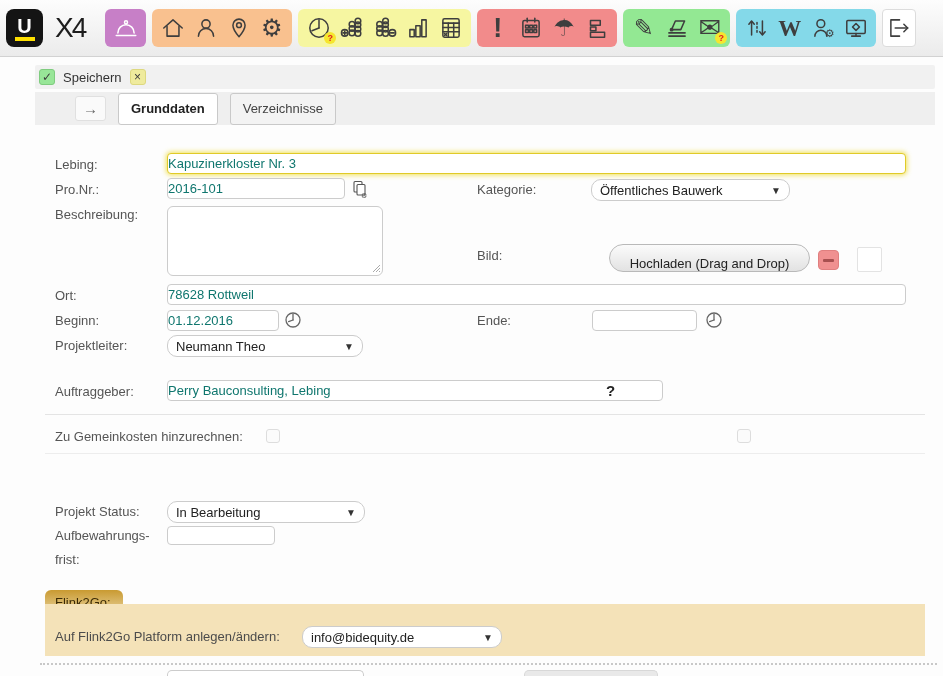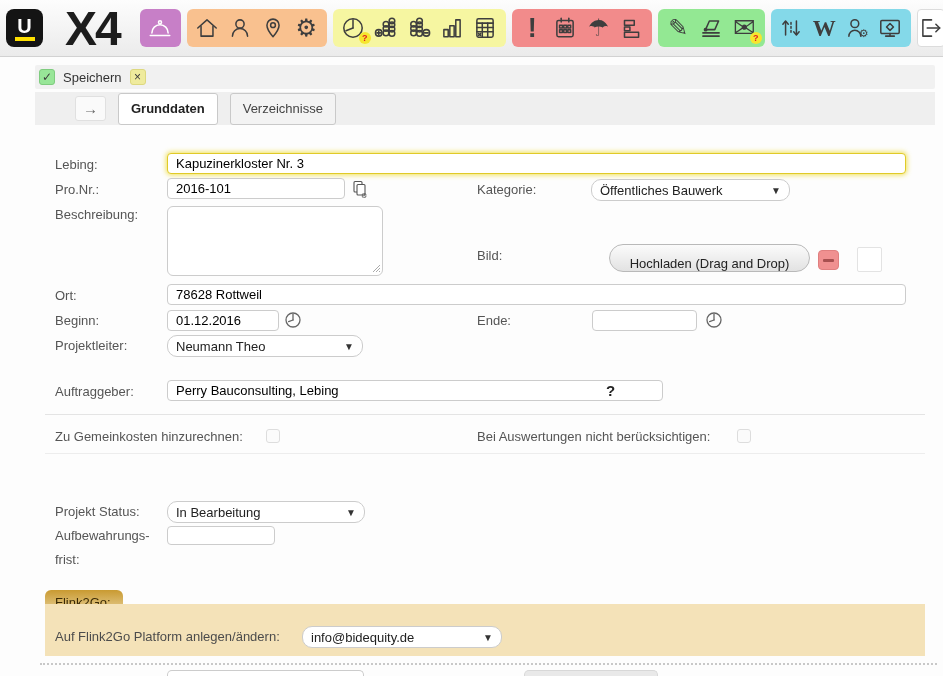--- a/index.html
+++ b/index.html
@@ -8,22 +8,22 @@
   #app { position:relative; width:943px; height:676px; background:#fdfdfd; }
 
   
   .toolbar { position:absolute; left:0; top:0; width:943px; height:57px;
     background:linear-gradient(#fdfdfd,#ebebeb); border-bottom:1px solid #d2d2d2;
     display:flex; align-items:center; padding:0 6px; gap:6px; }
   .logo-box { width:37px; height:38px; background:#141414; border-radius:8px;
     display:flex; flex-direction:column; align-items:center; justify-content:center; flex:0 0 auto; }
   .logo-letter { color:#fff; font-weight:bold; font-size:20px; line-height:20px; }
   .logo-underline { width:20px; height:4px; background:#ffe000; margin-top:1px; }
-  .product-name { font-size:48px; font-weight:700; color:#1d1d1d; letter-spacing:-2px;
-    margin:0 14px 0 16px; }
+  .product-name { font-size:28px; font-weight:400; color:#1d1d1d; letter-spacing:-2px;
+    margin:0 14px 0 6px; }
   .tb-group { display:flex; align-items:center; height:38px; border-radius:6px; padding:0 4px; }
   .tb-btn { width:33px; height:34px; display:flex; align-items:center; justify-content:center;
     position:relative; cursor:pointer; }
   .tb-btn svg { stroke:#3e3e3e; fill:none; stroke-width:1.4; stroke-linecap:round; stroke-linejoin:round; }
   .glyph { font-size:24px; color:#3e3e3e; line-height:1; }
   .badge { position:absolute; right:-1px; bottom:1px; width:12px; height:12px; border-radius:50%;
     background:#f6e62e; color:#e02020; font-size:9px; font-weight:bold; display:flex;
     align-items:center; justify-content:center; }
   .grp-menu { background:#c77fc7; }
   .grp-nav { background:#f9c18f; }
@@ -50,21 +50,21 @@
     border-radius:3px; display:flex; align-items:center; justify-content:center;
     color:#666; font-size:15px; cursor:pointer; }
   .tab { height:32px; padding:0 12px; display:flex; align-items:center; font-size:13px;
     border:1px solid #c9c9c9; border-radius:3px; cursor:pointer; }
   .tab.active { background:#fff; color:#222; font-weight:bold; }
   .tab.inactive { background:#f3f3f3; color:#444; }
 
   
   .lbl { position:absolute; font-size:13px; color:#555; }
   .inp { position:absolute; border:1px solid #ccc; border-radius:4px; background:#fff;
-    font-size:13px; color:#000000; padding:0 8px; height:21px;
+    font-size:13px; color:#0f766e; padding:0 0; height:21px;
     font-family:"Liberation Sans","DejaVu Sans",sans-serif; }
   .inp.hl { border:1px solid #e0ca28; box-shadow:0 0 5px 1px rgba(238,217,40,.8); }
   .sel { position:absolute; height:22px; border:1px solid #ccc; border-radius:10px; background:#fff;
     display:flex; align-items:center; justify-content:space-between; padding:0 8px;
     font-size:13px; color:#222; cursor:pointer; }
   .sel .arrow { font-size:10px; color:#333; margin-left:6px; }
   .txtarea { position:absolute; left:167px; top:206px; width:216px; height:70px;
     border:1px solid #ccc; border-radius:6px; background:#fff; resize:none;
     font-family:"Liberation Sans","DejaVu Sans",sans-serif; font-size:13px; padding:4px 6px; }
   .resize-corner { position:absolute; left:371px; top:263px; pointer-events:none; }
@@ -373,21 +373,20 @@
   </div>
 
   <span class="lbl" style="left:55px;top:384px;">Auftraggeber:</span>
   <input class="inp" style="left: 167px; top: 380px; width: 496px;" value="Perry Bauconsulting, Lebing">
   <span class="help-q" style="left:606px;top:382px;">?</span>
 
   <div class="divider" style="top:414px;"></div>
 
   <span class="lbl" style="left:55px;top:429px;">Zu Gemeinkosten hinzurechnen:</span>
   <span class="checkbox" style="left:266px;top:429px;"></span>
-  <span class="lbl" style="left:477px;top:429px;">Bei Auswertungen nicht berücksichtigen:</span>
   <span class="checkbox" style="left:737px;top:429px;"></span>
 
   <div class="divider" style="top:453px;background:#ededed;"></div>
 
   <span class="lbl" style="left:55px;top:504px;">Projekt Status:</span>
   <div class="sel" style="left:167px;top:501px;width:198px;">
     <span>In Bearbeitung</span>
     <span class="arrow">▼</span>
   </div>
 

